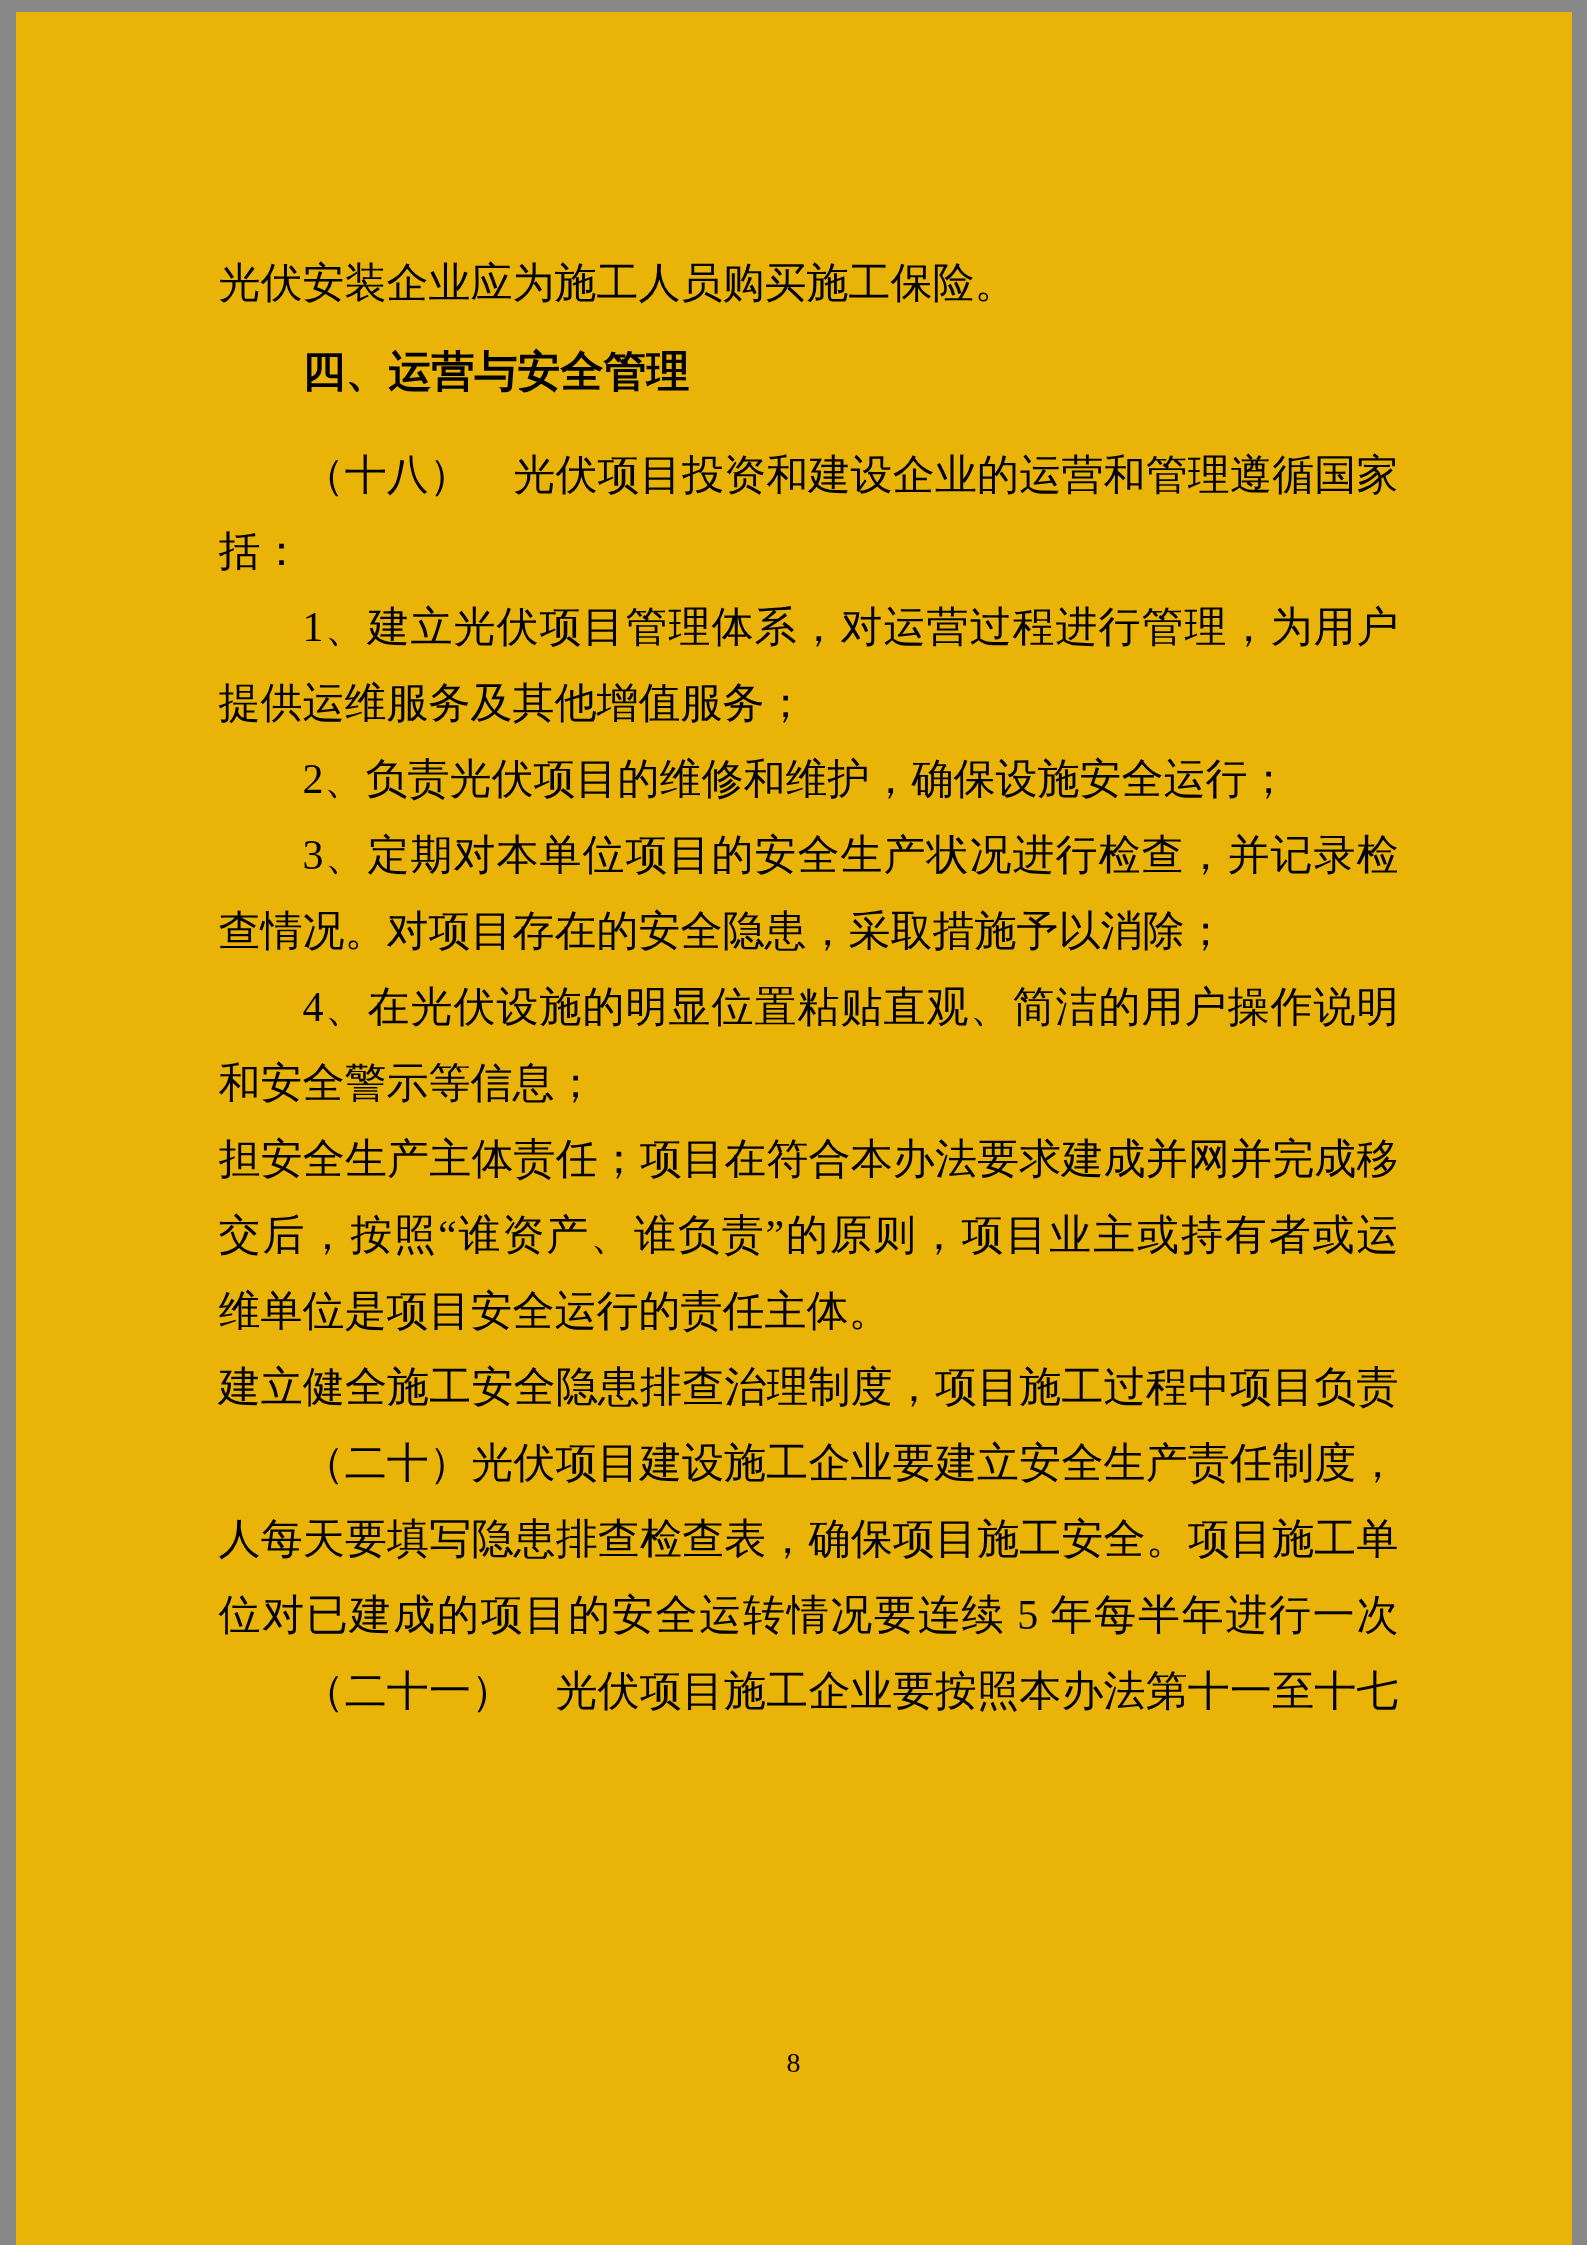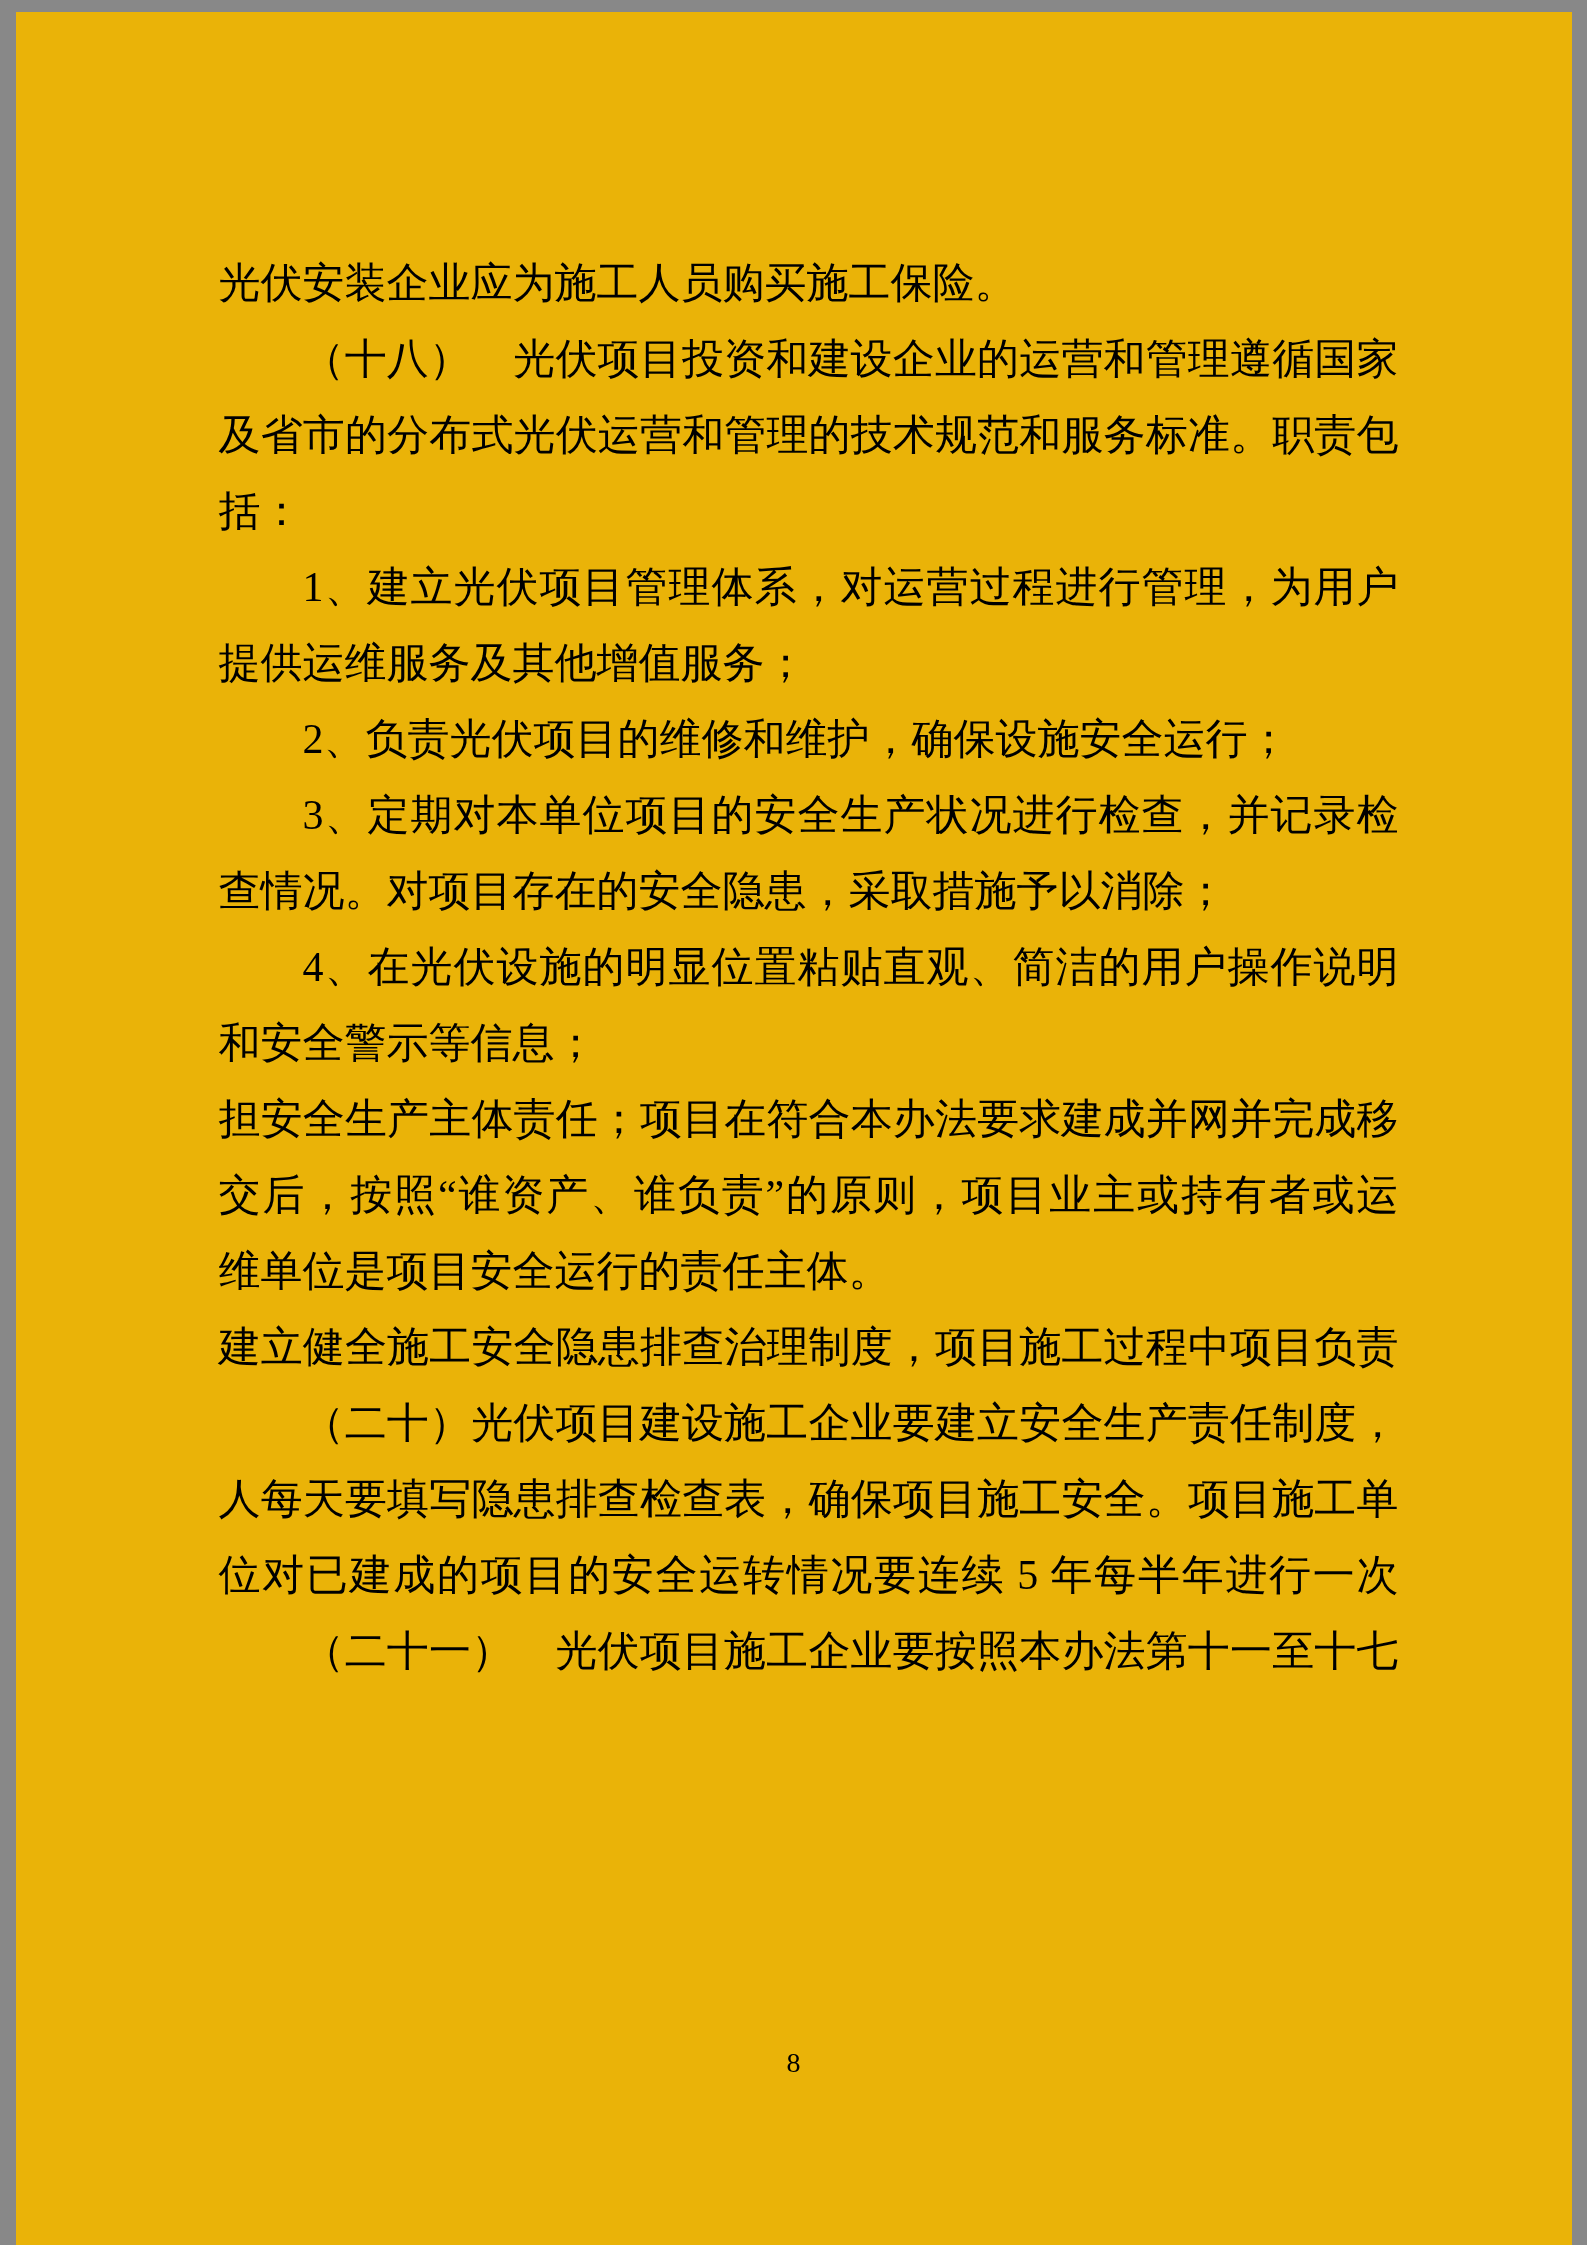--- a/index.html
+++ b/index.html
@@ -53,22 +53,22 @@
     line-height: 30px;
     font-family: "Liberation Serif", serif;
   }
 </style>
 </head>
 <body>
 
 <div class="page">
   <div class="content" id="content">
       <div class="line">光伏安装企业应为施工人员购买施工保险。</div>
+      <div class="line heading indent">四、运营与安全管理</div>
       <div class="line indent justify">（十八）　光伏项目投资和建设企业的运营和管理遵循国家</div>
-      <div class="line justify">及省市的分布式光伏运营和管理的技术规范和服务标准。职责包</div>
       <div class="line">括：</div>
       <div class="line indent justify">1、建立光伏项目管理体系，对运营过程进行管理，为用户</div>
       <div class="line">提供运维服务及其他增值服务；</div>
       <div class="line indent">2、负责光伏项目的维修和维护，确保设施安全运行；</div>
       <div class="line indent justify">3、定期对本单位项目的安全生产状况进行检查，并记录检</div>
       <div class="line">查情况。对项目存在的安全隐患，采取措施予以消除；</div>
       <div class="line indent justify">4、在光伏设施的明显位置粘贴直观、简洁的用户操作说明</div>
       <div class="line">和安全警示等信息；</div>
       <div class="line justify">担安全生产主体责任；项目在符合本办法要求建成并网并完成移</div>
       <div class="line justify">交后，按照“谁资产、谁负责”的原则，项目业主或持有者或运</div>

